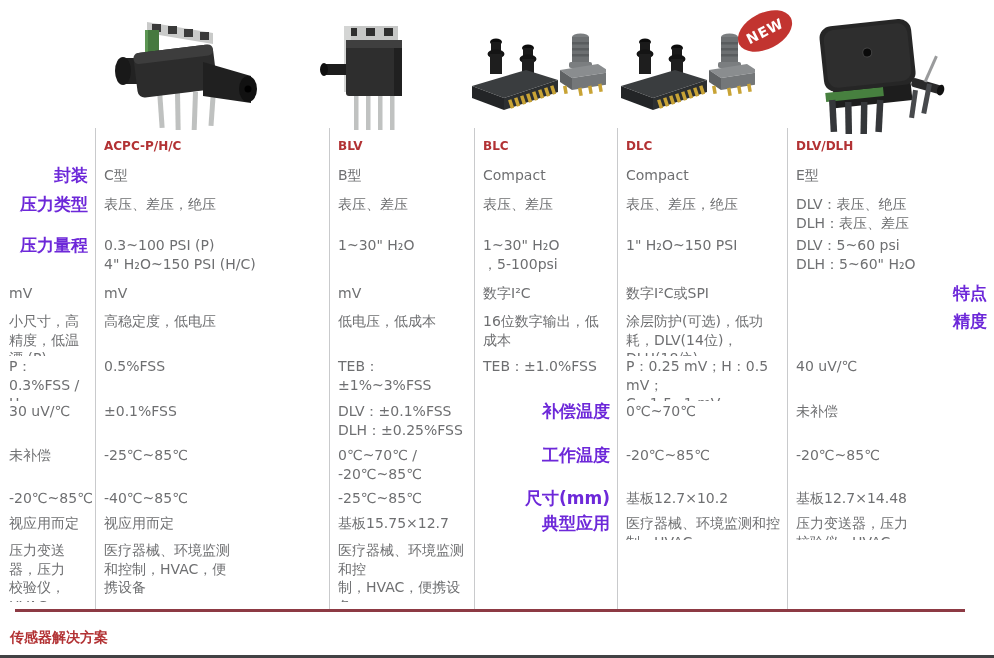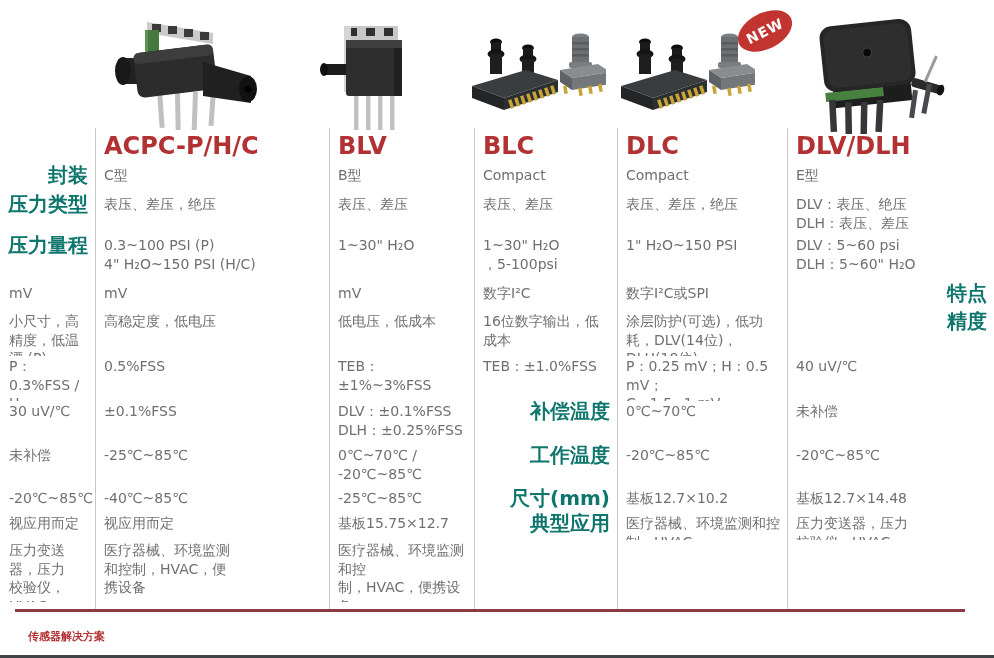--- a/index.html
+++ b/index.html
@@ -24,30 +24,30 @@
     position:absolute;left:0;top:136px;width:994px;
     display:grid;
     grid-template-columns:95px 234px 145px 143px 170px 207px;
     grid-template-rows:29px 29px 41px 48px 28px 45px 45px 44px 43px 25px 27px 62px;
   }
   .tbl > div{
     padding:1px 6px 0 9px;font-size:14px;line-height:18.5px;color:#6e6f71;
     white-space:pre-line;overflow:hidden;box-sizing:border-box;
   }
   .tbl > .rl{
-    text-align:right;font-weight:bold;color:#0f766e;font-size:20px;
+    text-align:right;font-weight:bold;color:#6d28d9;font-size:17px;
     padding-right:7px;padding-left:0;
   }
   .tbl > .h{
-    color:var(--accent-red,#b23234);font-weight:bold;font-size:24px;line-height:20px;
+    color:var(--accent-red,#b23234);font-weight:bold;font-size:12px;line-height:20px;
     padding-top:0;
   }
   
   .red-rule{position:absolute;left:15px;top:609px;width:950px;height:3px;background:var(--rule-red,#8d3a44);}
-  .footer-brand{position:absolute;left:28px;top:629px;font-size:11px;font-weight:bold;color:var(--accent-red,#b23234);}
+  .footer-brand{position:absolute;left:10px;top:629px;font-size:14px;font-weight:bold;color:var(--accent-red,#b23234);}
   .bottom-line{position:absolute;left:0;top:655px;width:994px;height:3px;background:#414244;}
 </style>
 </head>
 <body>
 
 <div class="page">
 
   <div class="photo" style="left:95px;top:18px;">
     <svg width="172" height="114" viewBox="0 0 172 114">
       <polygon points="52,4 118,15 118,26 52,15" fill="#c9cac9"></polygon>

